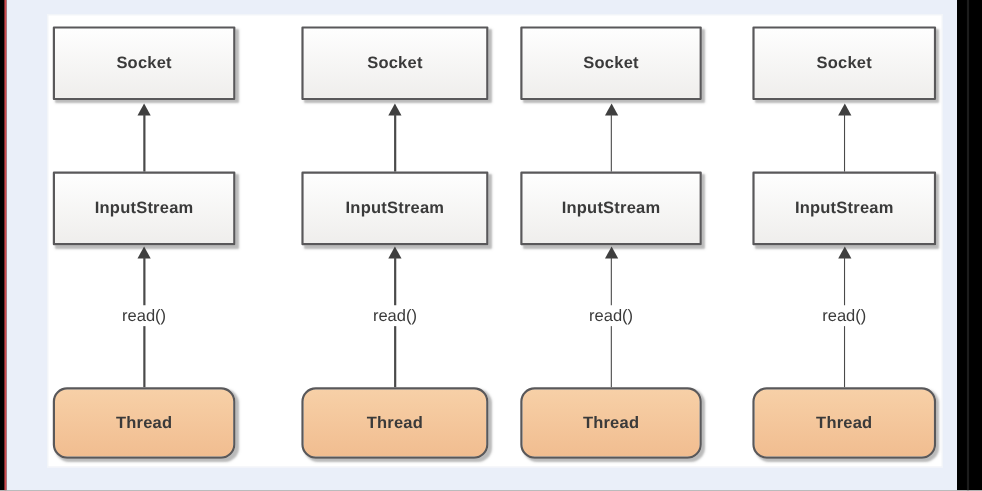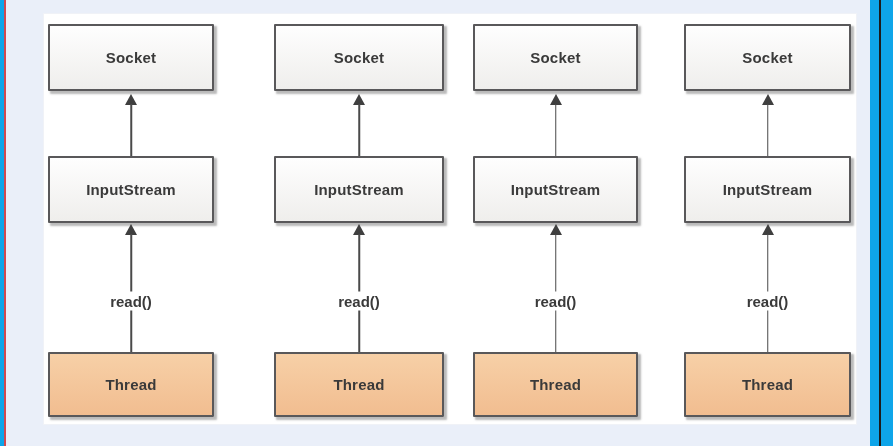--- a/index.html
+++ b/index.html
@@ -1,17 +1,17 @@
 <!DOCTYPE html>
 <html><head>
 <meta charset="utf-8">
 <style>
   html,body{margin:0;padding:0;background:#ffffff;}
   .page{
-    position:relative;width:893px;height:446px;background:#0ea5e9;
+    position:relative;width:893px;height:446px;background:#000000;
     overflow:hidden;font-family:"Liberation Sans", sans-serif;
   }
   .red-rule{position:absolute;left:4px;top:0;width:2px;height:446px;background:#d04a50;}
   .blue-panel{position:absolute;left:6px;top:0;width:864px;height:446px;background:#eaeff9;}
   .right-rule{position:absolute;left:879px;top:0;width:2px;height:446px;background:#1c1c1c;}
   .diagram{
     position:absolute;left:43px;top:13px;width:814px;height:412px;
     background:#ffffff;border:1px solid #f0f2f7;box-sizing:border-box;
   }
   .column{position:absolute;top:0;height:412px;}
@@ -21,37 +21,37 @@
   .col4{left:640px;width:167px;}
   .node{
     position:absolute;left:0;width:100%;box-sizing:border-box;
     border:2px solid #59585a;border-radius:1px;
     box-shadow:2.5px 2.5px 2px rgba(130,130,130,0.55);
     display:flex;align-items:center;justify-content:center;
     font-size:15px;font-weight:600;color:#3a3a3a;letter-spacing:0.2px;
   }
   .node-socket{top:10px;height:67px;background:linear-gradient(180deg,#fefefe 0%,#efeeec 100%);}
   .node-input{top:142px;height:67px;background:linear-gradient(180deg,#fefefe 0%,#efeeec 100%);align-items:center;}
-  .node-thread{top:338px;height:65px;background:linear-gradient(180deg,#f7d0a7 0%,#f1bd90 100%);}
+  .node-thread{top:338px;height:65px;background:linear-gradient(180deg,#f7d0a7 0%,#f1bd90 100%);border-radius:13px;}
   .arrow{position:absolute;left:50%;transform:translateX(-50%);width:14px;}
   .arrow-upper{top:80px;height:62px;}
   .arrow-lower{top:210px;height:128px;}
   .arrowhead{
     position:absolute;top:0;left:50%;transform:translateX(-50%);
     width:0;height:0;border-left:6px solid transparent;border-right:6px solid transparent;
     border-bottom:11px solid #3f3f3f;
   }
   .shaft{
     position:absolute;top:10px;bottom:0;left:50%;transform:translateX(-50%);
     width:1.5px;background:#4a4a4a;
   }
   .read-label{
-    position:absolute;top:77px;left:50%;transform:translate(-50%,-50%);
+    position:absolute;top:63px;left:50%;transform:translate(-50%,-50%);
     background:#ffffff;padding:1px 4px;
-    font-size:15px;font-weight:700;color:#3a3a3a;white-space:nowrap;
+    font-size:15px;font-weight:400;color:#3a3a3a;white-space:nowrap;
   }
 </style>
 </head>
 <body>
 
 <div class="page">
   <div class="red-rule"></div>
   <div class="blue-panel"></div>
   <div class="right-rule"></div>
 

